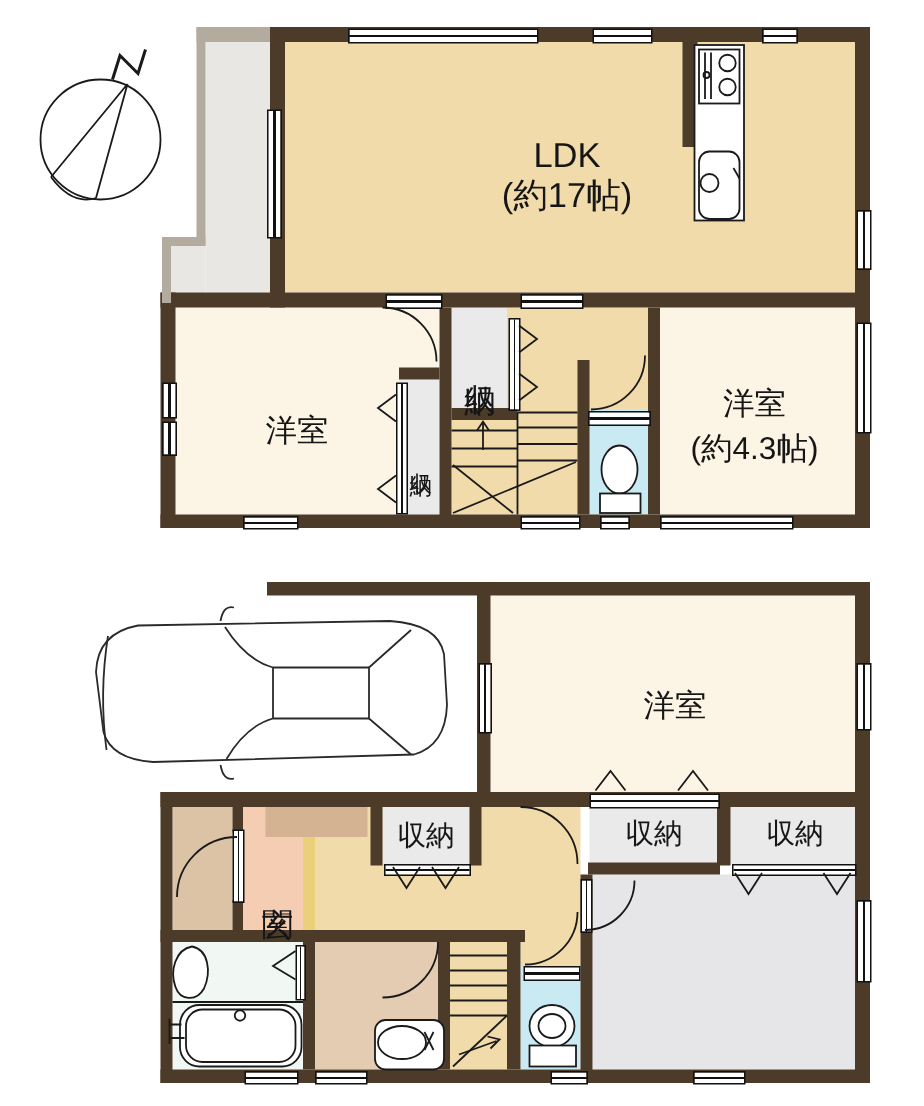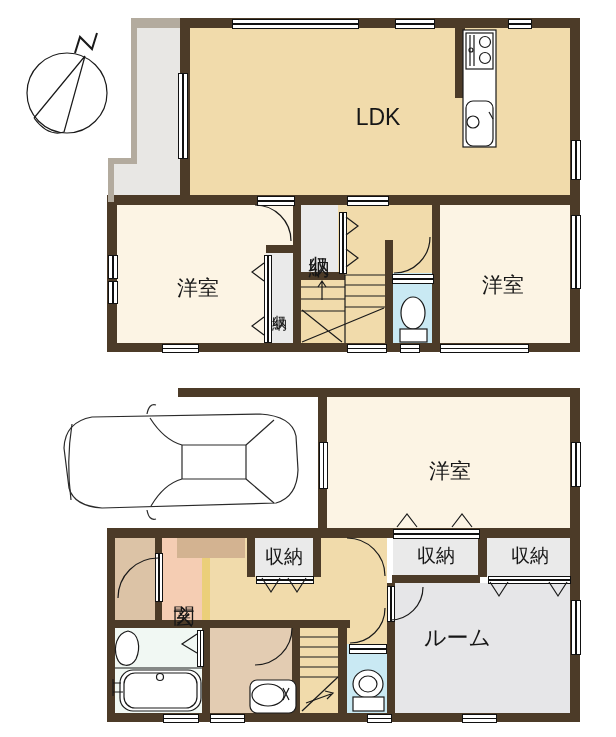--- a/index.html
+++ b/index.html
@@ -206,34 +206,35 @@
       <path d="M 346 217 L 358 226 L 346 235 M 346 249 L 358 258 L 346 267"></path>
       <path d="M 262 578 L 271 592 L 280 578 M 288 578 L 297 592 L 306 578"></path>
       <path d="M 397 527 L 407 514 L 417 527 M 452 527 L 462 514 L 472 527"></path>
       <path d="M 490 582 L 499 596 L 508 582 M 549 582 L 558 596 L 567 582"></path>
       <path d="M 197 634 L 182 644 L 197 653"></path>
     </g>
   </svg>
 
   <div class="lbl ctr" style="left:378px;top:117px;font-size:23px;line-height:27px">
     <div>LDK</div>
+    <div>(約17帖)</div>
   </div>
   <div class="lbl ctr" style="left:198px;top:288px;font-size:21px;line-height:32px">
     <div>洋室</div>
   </div>
   <div class="lbl ctr" style="left:503px;top:285px;font-size:21px;line-height:30px">
     <div>洋室</div>
+    <div>(約4.3帖)</div>
   </div>
   <div class="lbl ctr vert" style="left:319px;top:241px;font-size:21px">収納</div>
   <div class="lbl ctr vert" style="left:279px;top:304px;font-size:15px;letter-spacing:1px">収納</div>
 
   <div class="lbl ctr" style="left:450px;top:471px;font-size:21px;line-height:32px">
     <div>洋室</div>
   </div>
   <div class="lbl ctr vert" style="left:184px;top:590px;font-size:21px">玄関</div>
   <div class="lbl" style="left:424px;top:624px;font-size:22px;line-height:28px">
-    <div>ルーム</div>
   </div>
   <div class="lbl ctr" style="left:284px;top:557px;font-size:19px">収納</div>
   <div class="lbl ctr" style="left:436px;top:556px;font-size:19px">収納</div>
   <div class="lbl ctr" style="left:530px;top:556px;font-size:19px">収納</div>
 
 </div>
 
 </body></html>

